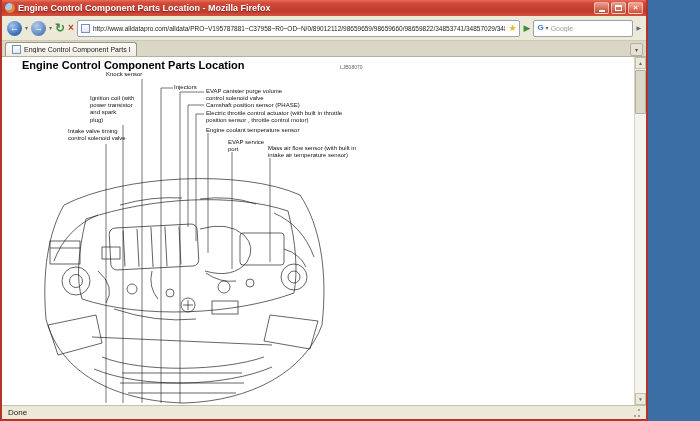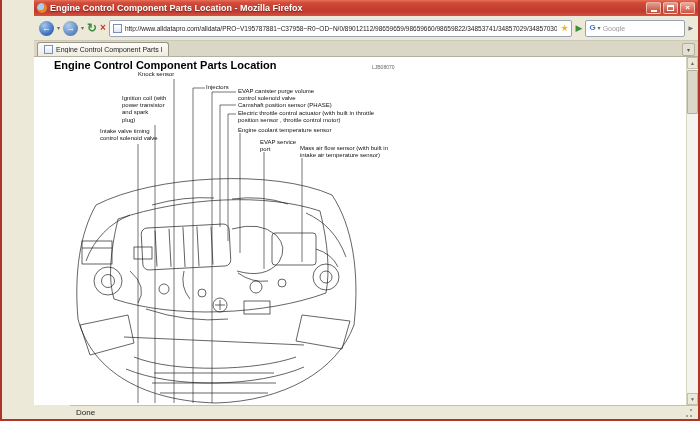--- a/index.html
+++ b/index.html
@@ -1,19 +1,19 @@
 <!DOCTYPE html>
 <html><head>
 <meta charset="utf-8">
 <style>
   * { box-sizing: border-box; }
   html,body { margin:0; padding:0; width:700px; height:421px; overflow:hidden;
               font-family:"Liberation Sans", sans-serif; background:#3a6ea5; }
-  .window { width:700px; height:421px; display:flex; flex-direction:column;
-            background:#ece9d8; border:2px solid #b03528; border-top:none;padding-left:32px; }
+  .window { width:648px; height:421px; display:flex; flex-direction:column;
+            background:#ece9d8; border:2px solid #b03528; border-top:none; }
 
   
   .titlebar { height:16px; flex:0 0 16px; display:flex; align-items:center; gap:3px;
               padding:0 3px;
               background:linear-gradient(#ea6f58 0%, #d14a3a 18%, #c03a2e 70%, #d6503e 100%); }
   .ff-icon { width:10px; height:10px; border-radius:50%; flex:0 0 10px;
              background:radial-gradient(circle at 35% 35%, #9ed2f0 0 38%, #e8842c 42% 85%, #b85a10); }
   .title-text { flex:1; color:#fff; font-weight:bold; font-size:9px; white-space:nowrap;
                 overflow:hidden; text-shadow:0 1px 1px rgba(0,0,0,.4); }
   .win-btns { display:flex; gap:2px; }
@@ -75,21 +75,21 @@
   .sb-btn { position:absolute; left:0; width:11px; height:12px; background:#ece9d8;
             border:1px solid #c4c0b0; display:flex; align-items:center; justify-content:center;
             font-size:5px; color:#667; }
   .sb-btn.up { top:0; }
   .sb-btn.down { bottom:0; }
   .sb-thumb { position:absolute; left:0; top:13px; width:11px; height:44px;
               background:#dcd8c8; border:1px solid #b4b0a0; border-radius:1px; }
 
   
   .statusbar { height:14px; flex:0 0 14px; background:#ece9d8; border-top:1px solid #c4c0b0;
-               display:flex; align-items:center; padding:0 6px;margin-left:36px; }
+               display:flex; align-items:center; padding:0 6px; }
   .status-text { font-size:8px; color:#222; }
   .grip { margin-left:auto; width:9px; height:9px;
           background:
             radial-gradient(circle at 8px 2px, #a8a494 1px, transparent 1.2px),
             radial-gradient(circle at 8px 8px, #a8a494 1px, transparent 1.2px),
             radial-gradient(circle at 4px 8px, #a8a494 1px, transparent 1.2px); }
 </style>
 </head>
 <body>
 

